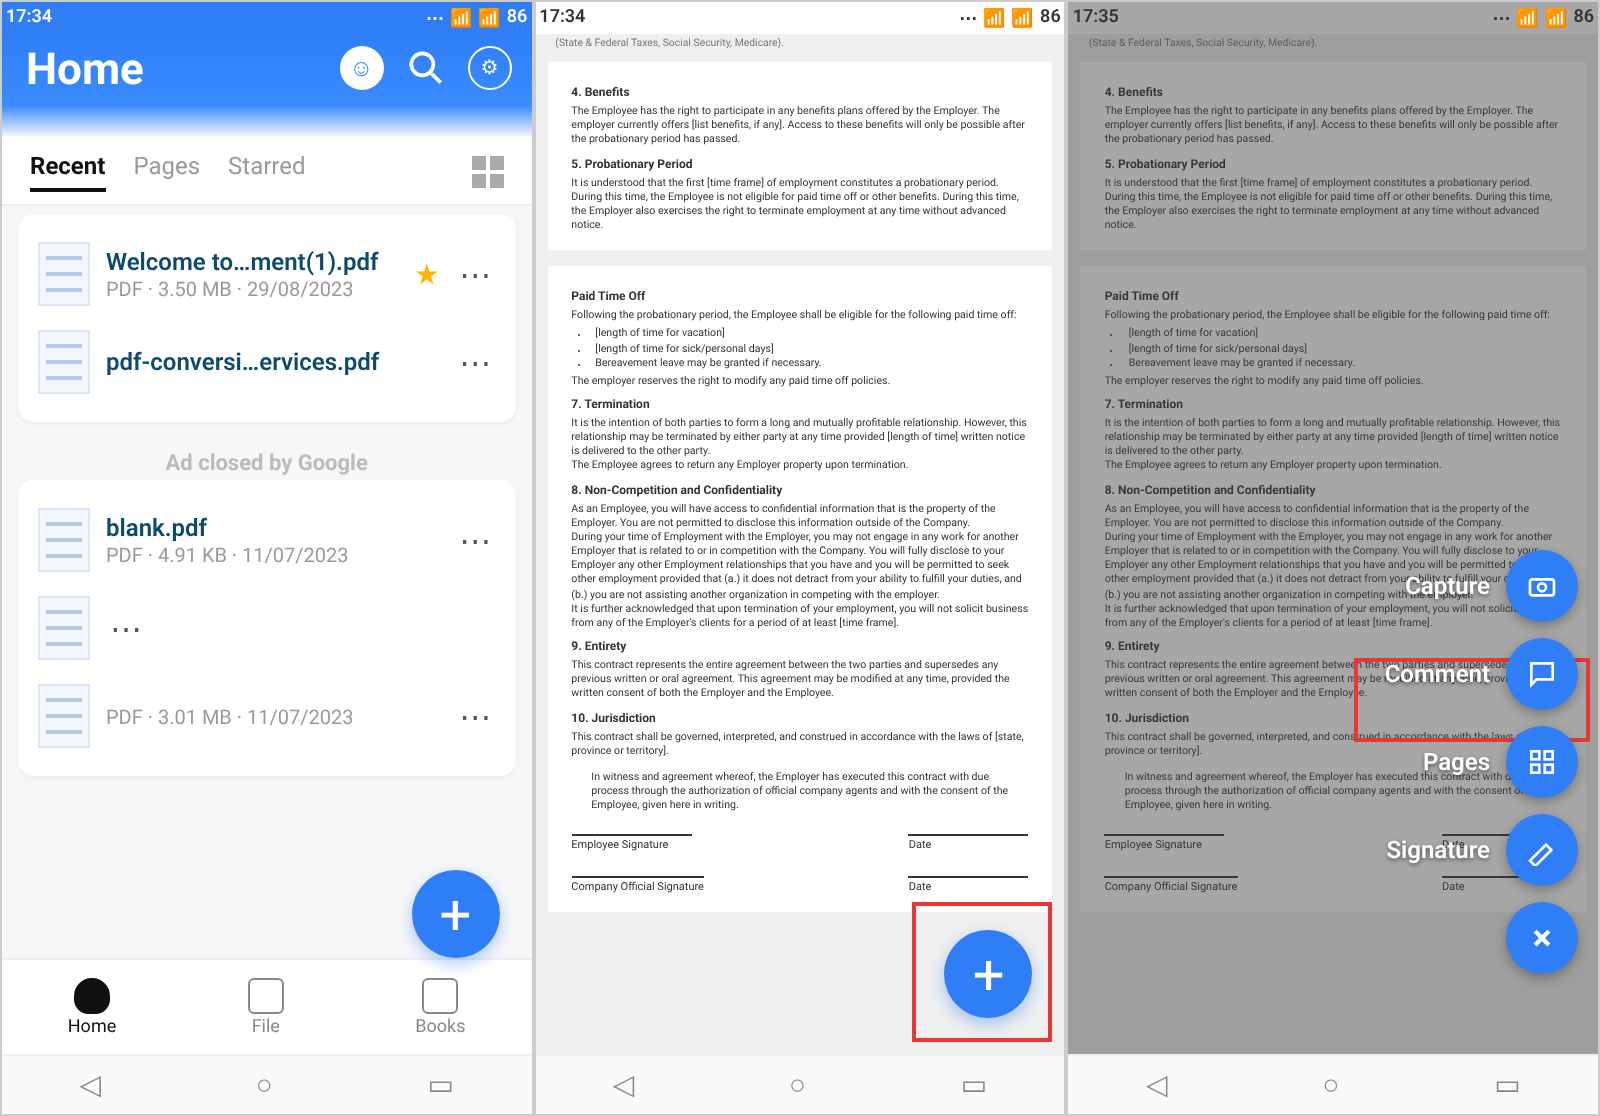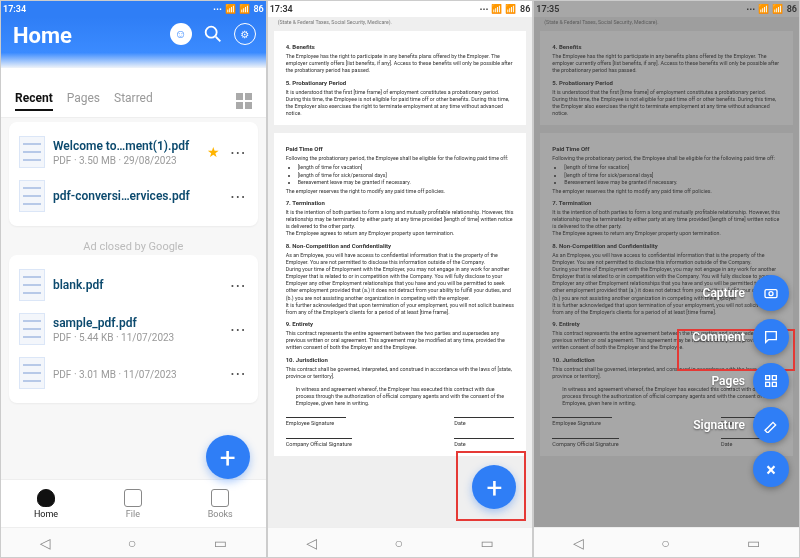--- a/index.html
+++ b/index.html
@@ -47,21 +47,21 @@
   .header h1 { font-size: 22px; font-weight:700; }
   .header .hicons { position:absolute; right:10px; top:6px; display:flex; gap:10px; }
   .hicons span, .hicons svg { width:22px; height:22px; display:flex; align-items:center; justify-content:center; border-radius:50%; }
   .face { background:#fff; color:#3b8bff; font-size:12px; }
 
   .tabs {
     background:#fff;
     display:flex;
     align-items:center;
     justify-content:space-between;
-    padding: 23px 14px 6px;
+    padding: 8px 14px 6px;
     border-bottom:1px solid #eee;
     font-size:12px;
   }
   .tabs .lefttabs { display:flex; gap:14px; }
   .tabs .tab { color:#999; }
   .tabs .tab.active { color:#111; font-weight:700; border-bottom:2px solid #111; padding-bottom:4px;}
   .gridicon { width:16px; height:16px; display:grid; grid-template-columns:1fr 1fr; gap:2px; }
   .gridicon i { background:#aaa; }
 
   .filelist { flex:1; overflow:auto; background:#f7f7f7; padding:4px 8px; }
@@ -70,21 +70,21 @@
     display:flex; align-items:center; padding:6px 4px; gap:8px;
   }
   .thumb { width:26px; height:32px; background:#f3f6fb; border:1px solid #dbe6f7; display:flex; flex-direction:column; justify-content:space-around; padding:3px; }
   .thumb i { height:2px; background:#b7c9e8; }
   .filetxt { flex:1; overflow:hidden; }
   .filetxt .nm { font-size:12px; font-weight:600; color:#0c4a6e; white-space:nowrap; overflow:hidden; text-overflow:ellipsis;}
   .filetxt .meta { font-size:10px; color:#999; margin-top:2px;}
   .star { color:#ffb400; font-size:14px; }
   .dots { font-size:16px; color:#555; padding:0 2px; }
 
-  .adtxt { text-align:center; color:#bbb; font-size:11px; padding:6px 0 2px; }
+  .adtxt { text-align:center; color:#bbb; font-size:11px; padding:6px 0 2px;font-weight:bold; }
 
   .fab {
     position:absolute; right:16px; bottom:78px;
     width:44px; height:44px; border-radius:50%; background:#2f7ef6;
     color:#fff; display:flex; align-items:center; justify-content:center;
     font-size:28px; box-shadow:0 3px 8px rgba(47,126,246,.4);
   }
 
   .bottomnav {
     height:48px; background:#fff; border-top:1px solid #eee;
@@ -212,33 +212,30 @@
 
     <div class="card">
       <div class="row">
         <div class="thumb">
             <i></i>
             <i></i>
             <i></i>
           </div>
         <div class="filetxt">
           <div class="nm">blank.pdf</div>
+          <div class="meta">PDF · 4.91 KB · 11/07/2023</div>
         </div>
         <span class="dots">⋯</span>
       </div>
       <div class="row">
         <div class="thumb">
             <i></i>
             <i></i>
             <i></i>
           </div>
-        <div class="filetxt">
-          <div class="nm">sample_pdf.pdf</div>
-          <div class="meta">PDF · 5.44 KB · 11/07/2023</div>
-        </div>
         <span class="dots">⋯</span>
       </div>
       <div class="row">
         <div class="thumb">
             <i></i>
             <i></i>
             <i></i>
           </div>
         <div class="filetxt">
           <div class="meta">PDF · 3.01 MB · 11/07/2023</div>

